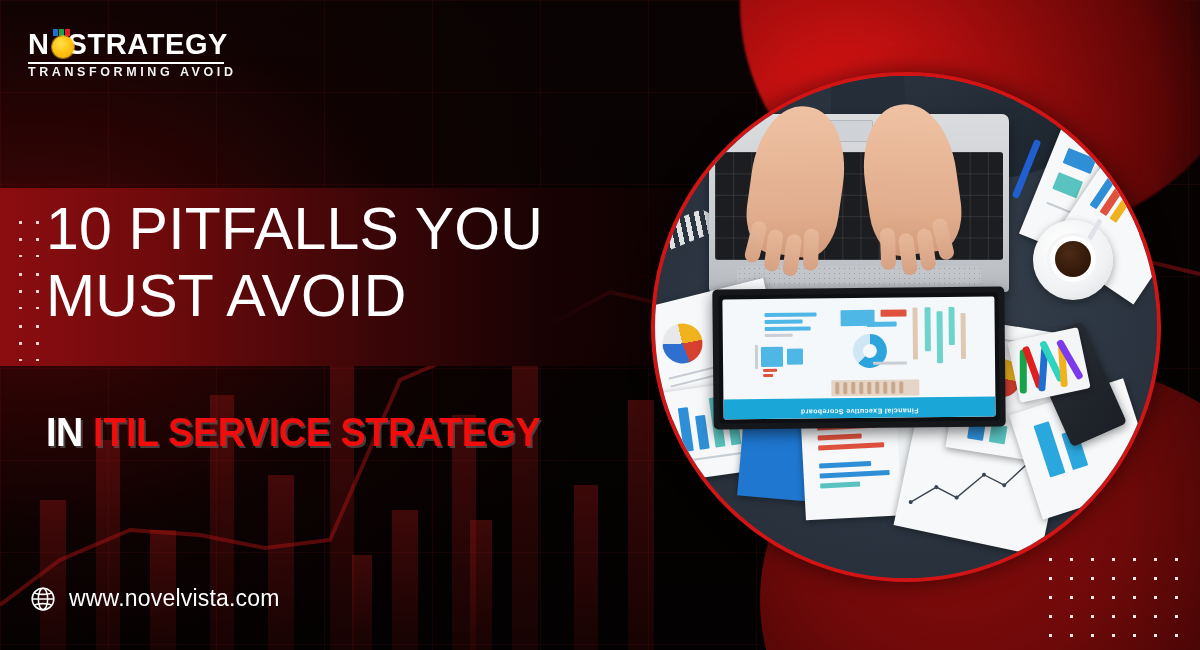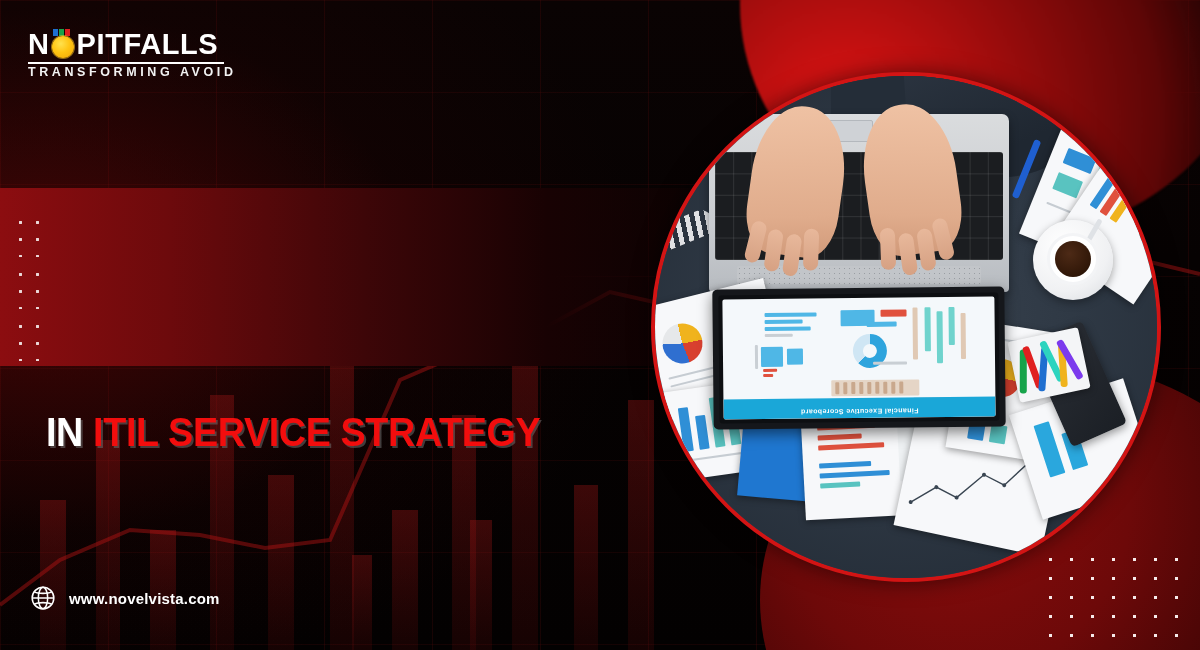--- a/index.html
+++ b/index.html
@@ -141,21 +141,21 @@
   .subtitle .w{color:#ffffff;}
   .subtitle .r{color:#f20d0d;}
 
   
   .footer{
     position:absolute;left:30px;top:585px;
     display:flex;align-items:center;gap:13px;
   }
   .globe{width:26px;height:26px;display:block;}
   .footer-url{
-    font-size:15px;font-weight:700;color:#fff;letter-spacing:.2px;
+    font-size:23px;font-weight:400;color:#fff;letter-spacing:.2px;
   }
 
   
   .photo-wrap{
     position:absolute;left:651px;top:72px;
     width:510px;height:510px;border-radius:50%;
     border:4px solid #d31414;
     overflow:hidden;
     background:#2e3847;
     box-shadow:0 0 22px rgba(0,0,0,.55);
@@ -339,26 +339,30 @@
     <div class="logo-word">
       <span class="pre">N</span>
       <span class="logo-mark">
         <span class="logo-flags">
           <span style="background:#1f6fd0"></span>
           <span style="background:#1aa34a"></span>
           <span style="background:#e02020"></span>
         </span>
         <span class="logo-sun"></span>
       </span>
-      <span class="post">PITFALLS</span>
+      <span class="post">STRATEGY</span>
     </div>
     <div class="logo-rule"></div>
     <div class="logo-sub">TRANSFORMING AVOID</div>
   </div>
 
+  <div class="headline">
+    <span>10 PITFALLS YOU</span>
+    <span class="l2">MUST AVOID</span>
+  </div>
 
   <div class="subtitle">
     <span class="w">IN</span>
     <span class="r">ITIL SERVICE STRATEGY</span>
   </div>
 
   <div class="footer">
     <svg class="globe" viewBox="0 0 24 24" fill="none" stroke="#ffffff" stroke-width="1.4">
       <circle cx="12" cy="12" r="10"></circle>
       <ellipse cx="12" cy="12" rx="4.3" ry="10"></ellipse>

